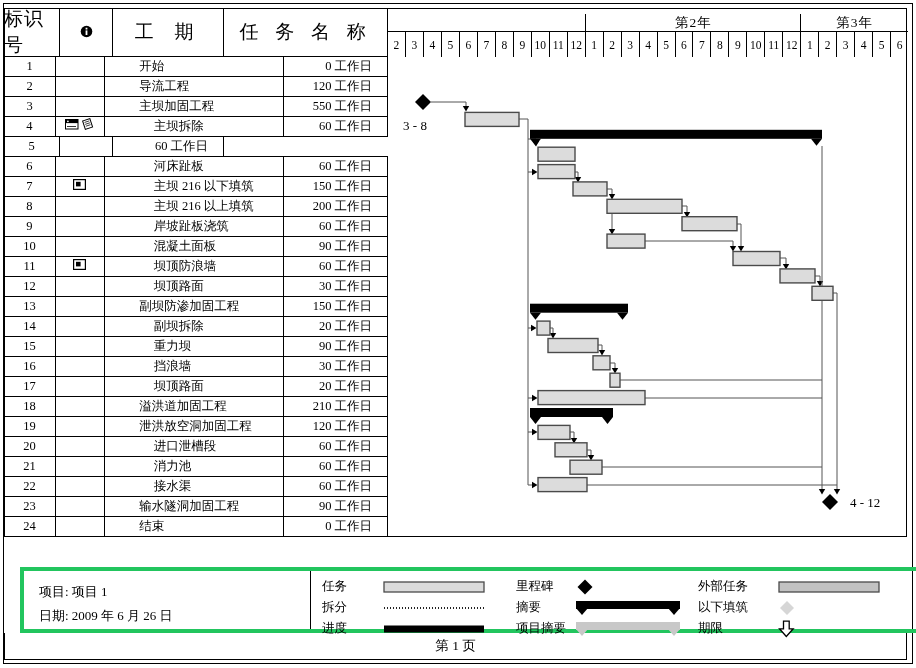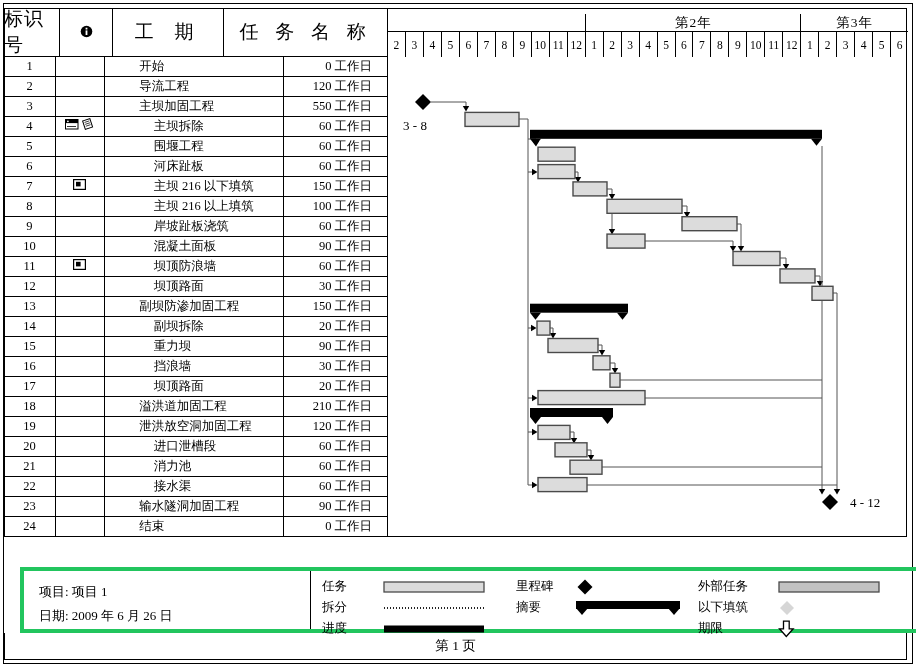--- a/index.html
+++ b/index.html
@@ -101,21 +101,20 @@
                 <line x1="4.2" y1="7.6" x2="9.2" y2="7.6" stroke="#000" stroke-width="0.7"></line>
               </g>
             </svg></span>
         </div>
      <div class="c c-name" style="padding-left:23px">主坝拆除</div>
      <div class="c c-dur">60 工作日</div>
    </div>
       <div class="trow">
      <div class="c c-id">5</div>
      <div class="c c-ind"></div>
-     <div class="c c-name" style="padding-left:23px">围堰工程</div>
      <div class="c c-dur">60 工作日</div>
    </div>
       <div class="trow">
      <div class="c c-id">6</div>
      <div class="c c-ind"></div>
      <div class="c c-name" style="padding-left:23px">河床趾板</div>
      <div class="c c-dur">60 工作日</div>
    </div>
       <div class="trow">
      <div class="c c-id">7</div>
@@ -125,21 +124,21 @@
               <rect x="3" y="2.8" width="4.6" height="4.6" fill="#000"></rect>
             </svg></span>
         </div>
      <div class="c c-name" style="padding-left:23px">主坝 216 以下填筑</div>
      <div class="c c-dur">150 工作日</div>
    </div>
       <div class="trow">
      <div class="c c-id">8</div>
      <div class="c c-ind"></div>
      <div class="c c-name" style="padding-left:23px">主坝 216 以上填筑</div>
-     <div class="c c-dur">100 工作日</div>
+     <div class="c c-dur">200 工作日</div>
    </div>
       <div class="trow">
      <div class="c c-id">9</div>
      <div class="c c-ind"></div>
      <div class="c c-name" style="padding-left:23px">岸坡趾板浇筑</div>
      <div class="c c-dur">60 工作日</div>
    </div>
       <div class="trow">
      <div class="c c-id">10</div>
      <div class="c c-ind"></div>
@@ -405,20 +404,30 @@
           <div class="lrow">
        <span class="llab" style="width:60px">摘要</span>
        <span class="lswatch">
               <svg width="104" height="16" viewBox="0 0 104 16">
                 <rect x="0" y="1" width="104" height="8" fill="#000"></rect>
                 <path d="M0,8 L12,8 L6,15 Z" fill="#000"></path>
                 <path d="M92,8 L104,8 L98,15 Z" fill="#000"></path>
               </svg>
             </span>
      </div>
+          <div class="lrow">
+       <span class="llab" style="width:60px">项目摘要</span>
+       <span class="lswatch">
+              <svg width="104" height="16" viewBox="0 0 104 16">
+                <rect x="0" y="1" width="104" height="8" fill="#c8c8c8"></rect>
+                <path d="M0,8 L12,8 L6,15 Z" fill="#c8c8c8"></path>
+                <path d="M92,8 L104,8 L98,15 Z" fill="#c8c8c8"></path>
+              </svg>
+            </span>
+     </div>
         </div>
         <div class="lcol" style="left:674px">
           <div class="lrow">
        <span class="llab" style="width:80px">外部任务</span>
        <span class="lswatch">
               <svg width="102" height="14" viewBox="0 0 102 14">
                 <rect x="1" y="2" width="100" height="10" fill="#c2c2c2" stroke="#4a4a4a" stroke-width="1.3"></rect>
               </svg>
             </span>
      </div>

